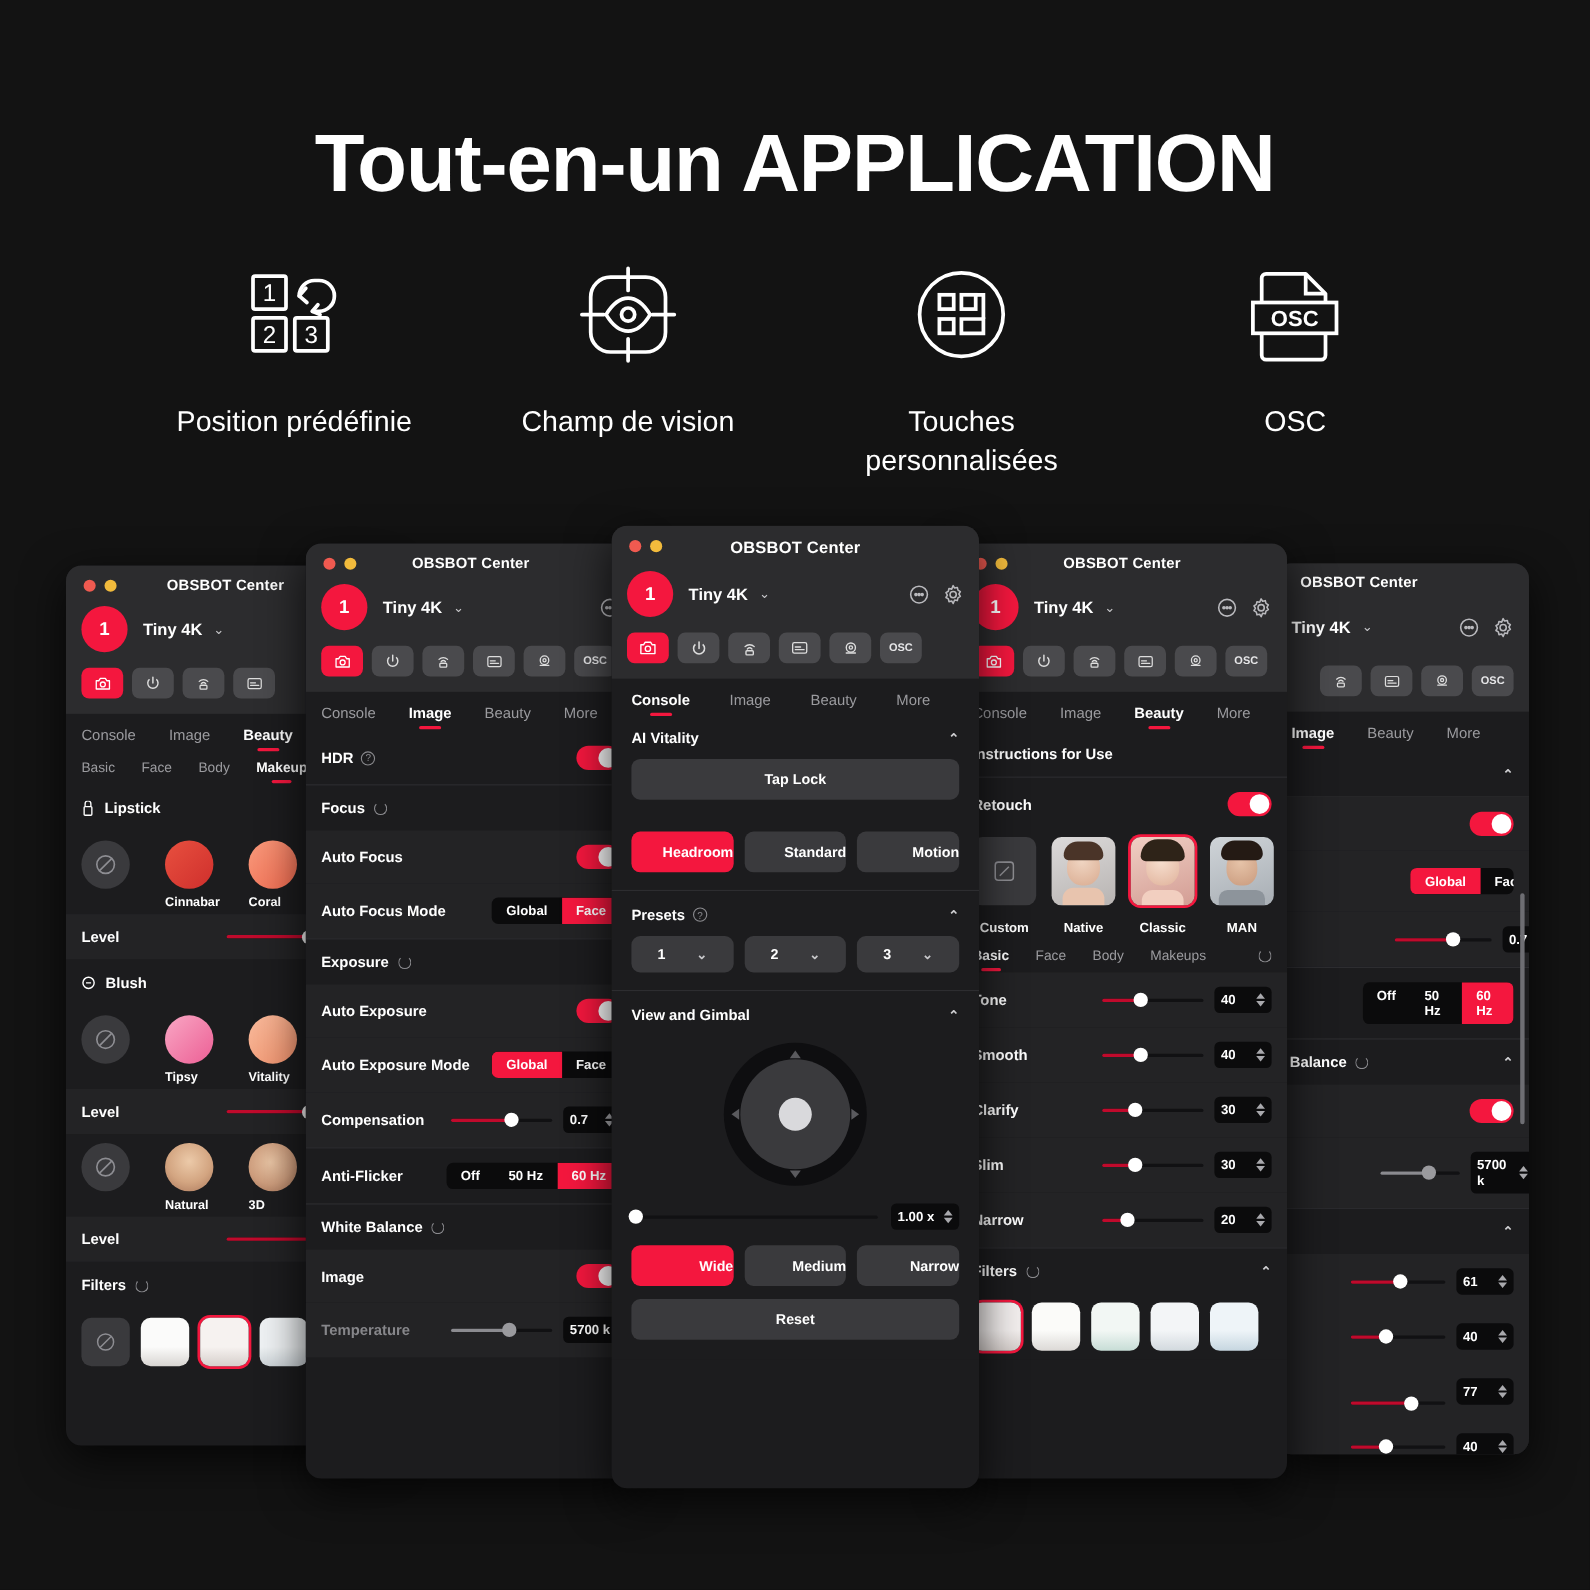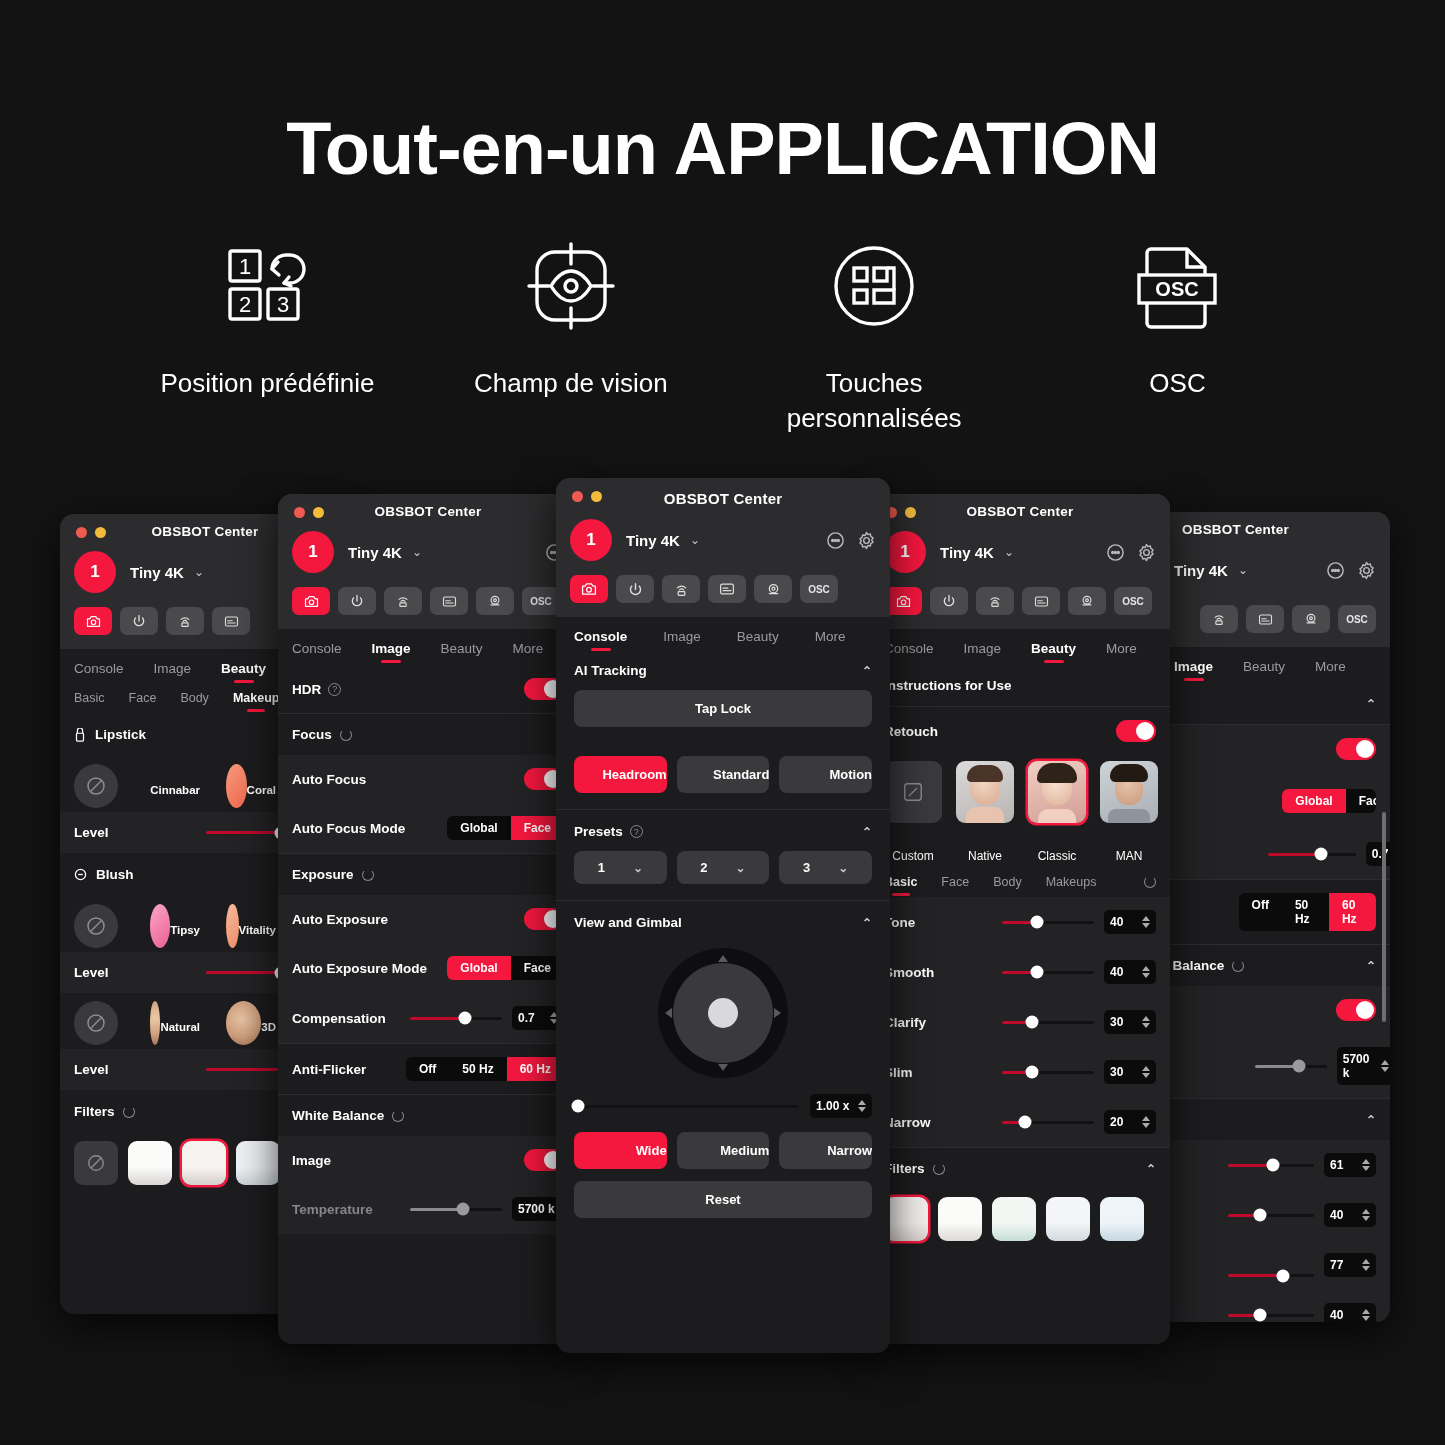--- a/index.html
+++ b/index.html
@@ -137,33 +137,33 @@
     font-weight: bold; text-align: right; padding: 11px 0;
   }
   .btn3 > div.on { background: #f4173e; }
   .preset3 { display: flex; gap: 10px; }
   .preset3 > div {
     flex: 1; background: #3a3a3d; border-radius: 8px; color: #fff; font-size: 13px;
     font-weight: bold; padding: 9px 0; display: flex; align-items: center; justify-content: center; gap: 18px;
   }
 
   .swatches { display: flex; align-items: flex-start; gap: 26px; padding: 8px 14px 4px 14px; }
-  .sw { display: flex; align-items: center; width: 50px; }
+  .sw { display: flex; flex-direction: column; align-items: flex-start; width: 50px; }
   .sw-circle { width: 44px; height: 44px; border-radius: 50%; }
   .sw-none {
     width: 44px; height: 44px; border-radius: 50%; background: #3a3a3d;
     display: flex; align-items: center; justify-content: center;
   }
   .sw-label { margin-top: 7px; font-size: 11.5px; color: #ffffff; font-weight: bold; white-space: nowrap;}
 
   .facecards { display: flex; gap: 14px; padding: 6px 14px; }
   .fc { display: flex; flex-direction: column; align-items: center; }
   .fc-img { width: 58px; height: 62px; border-radius: 9px; overflow: hidden; position: relative; }
   .fc.on .fc-img { box-shadow: 0 0 0 2.5px #f4173e; }
-  .fc-label { margin-top: 26px; font-size: 12px; color: #fff; font-weight: normal; }
+  .fc-label { margin-top: 13px; font-size: 12px; color: #fff; font-weight: bold; }
   .fc-none { width: 58px; height: 62px; border-radius: 9px; background: #3a3a3d; display:flex; align-items:center; justify-content:center;}
 
   .filmstrip { display: flex; gap: 10px; padding: 8px 14px; align-items: center; }
   .film { width: 44px; height: 44px; border-radius: 9px; overflow: hidden; position: relative; }
   .film.on { box-shadow: 0 0 0 2.5px #f4173e; }
   .film-none { width: 44px; height: 44px; border-radius: 9px; background: #3a3a3d; display:flex; align-items:center; justify-content:center;}
 
   .gimbal-wrap { display: flex; justify-content: center; padding: 16px 0 10px 0; }
   .gimbal {
     width: 130px; height: 130px; border-radius: 50%; background: #0e0e10;
@@ -1059,21 +1059,21 @@
 
     <div class="win-body">
       <div class="tabs" style="padding-left:18px;">
         <div class="tab active" style="margin-right:36px;">Console</div>
         <div class="tab" style="margin-right:36px;">Image</div>
         <div class="tab" style="margin-right:36px;">Beauty</div>
         <div class="tab">More</div>
       </div>
 
       <div class="sect-head" style="padding:10px 18px 6px 18px;">
-        <span>AI Tracking</span>
+        <span>AI Vitality</span>
         <span class="caret">⌃</span>
       </div>
       <div style="padding:6px 18px 17px 18px;">
         <div class="btn-wide">Tap Lock</div>
       </div>
       <div style="padding:12px 18px 16px 18px;">
         <div class="btn3">
           <div class="on">Headroom</div>
           <div>Standard</div>
           <div>Motion</div>

